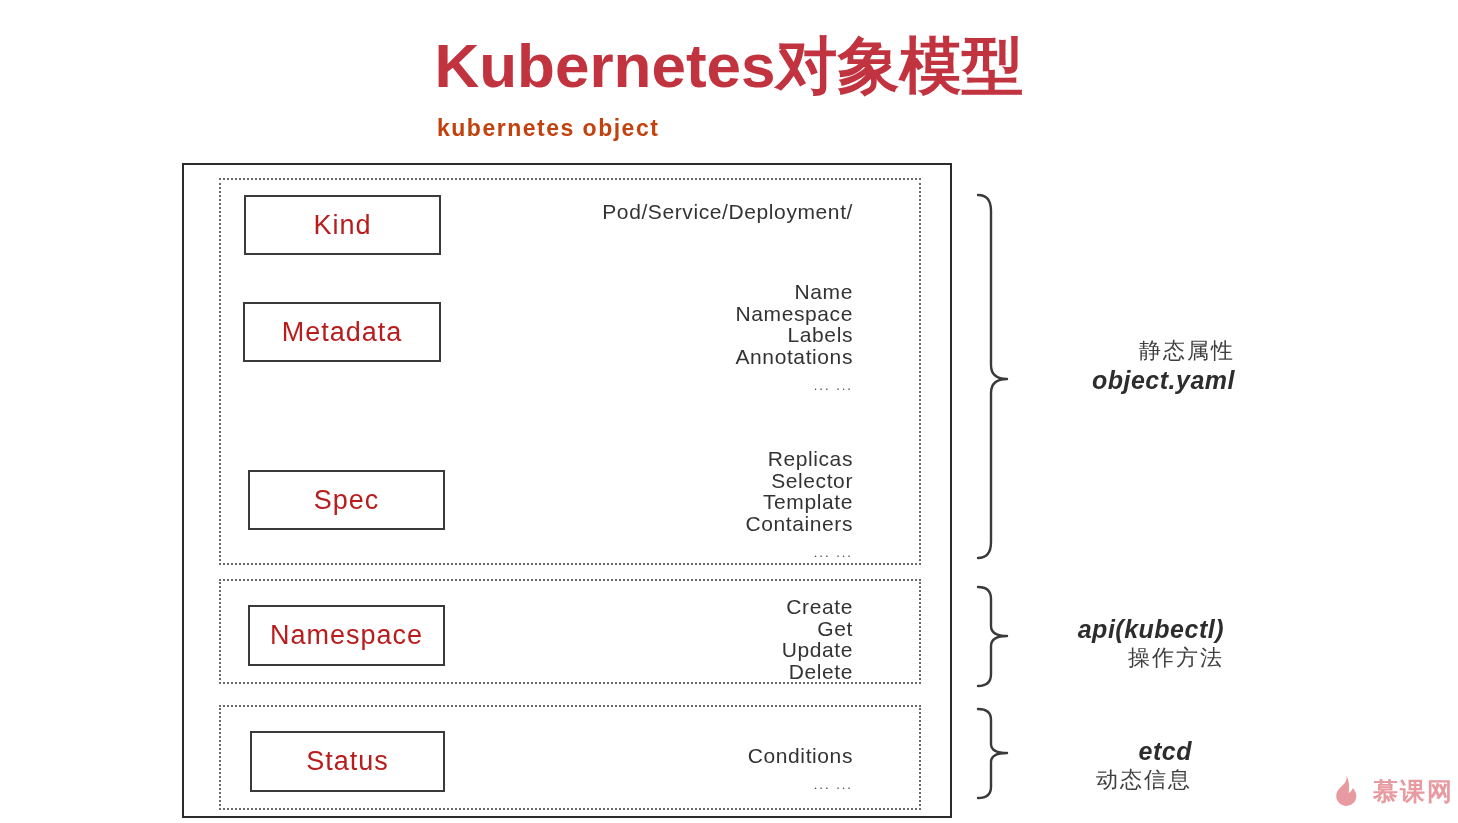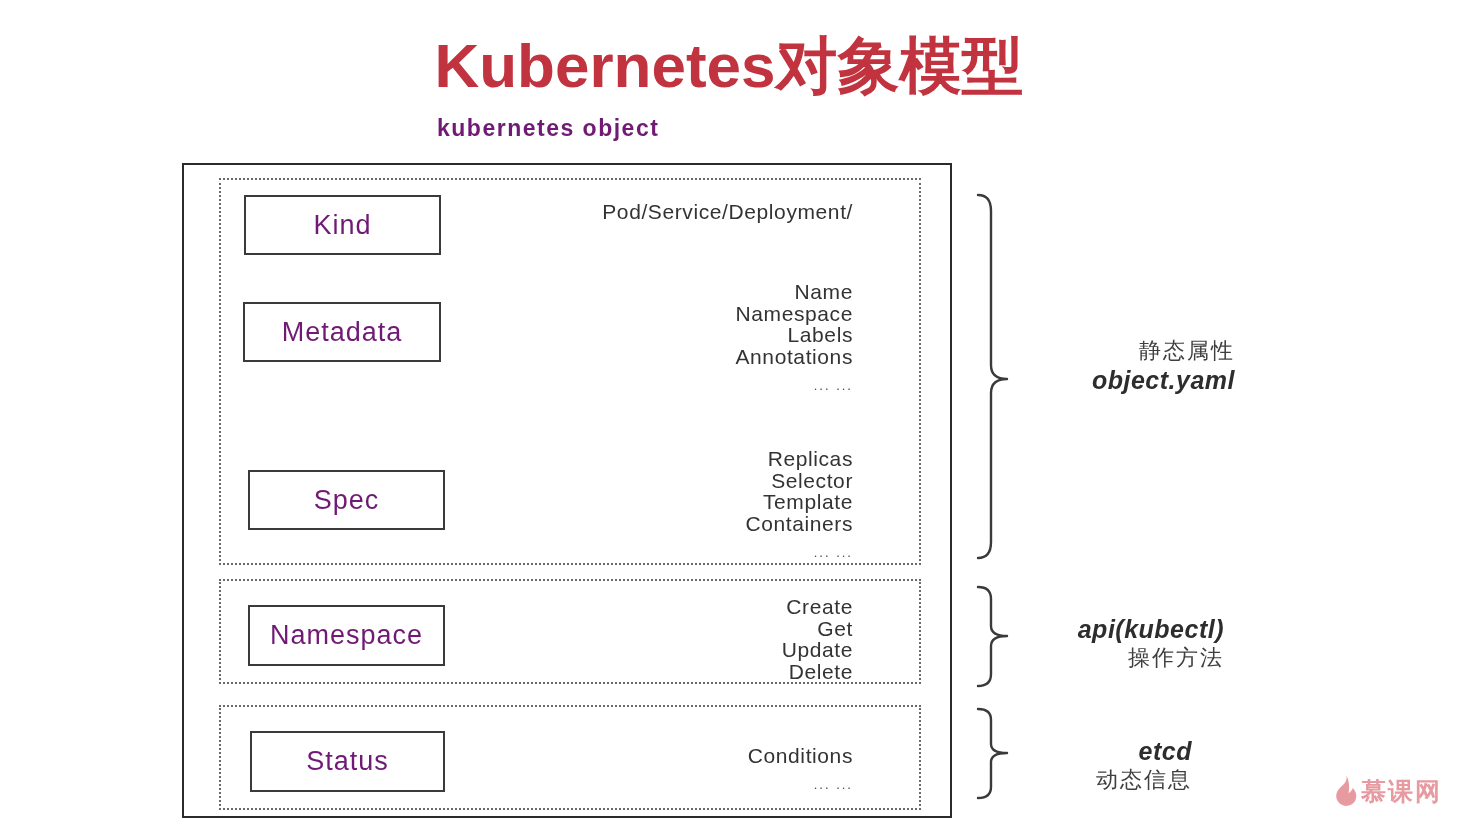--- a/index.html
+++ b/index.html
@@ -27,21 +27,21 @@
     line-height: 1.15;
   }
 
   .subtitle {
     position: absolute;
     top: 115px;
     left: 437px;
     font-size: 23px;
     font-weight: 700;
     letter-spacing: 1.5px;
-    color: #701a75;
+    color: #c2410c;
   }
 
   .outer-box {
     position: absolute;
     left: 182px;
     top: 163px;
     width: 766px;
     height: 651px;
     border: 2px solid #2b2b2b;
   }
@@ -56,21 +56,21 @@
 
   .lbox {
     position: absolute;
     border: 2px solid #3a3a3a;
     background: #ffffff;
     display: flex;
     align-items: center;
     justify-content: center;
     font-size: 27px;
     letter-spacing: 1px;
-    color: #701a75;
+    color: #b91c1c;
   }
   .lbox-kind      { left: 244px; top: 195px; width: 193px; height: 56px; }
   .lbox-metadata  { left: 243px; top: 302px; width: 194px; height: 56px; }
   .lbox-spec      { left: 248px; top: 470px; width: 193px; height: 56px; }
   .lbox-operation { left: 248px; top: 605px; width: 193px; height: 57px; }
   .lbox-status    { left: 250px; top: 731px; width: 191px; height: 57px; }
 
   .vals {
     position: absolute;
     width: 334px;
@@ -117,21 +117,21 @@
   .ann-1 { left: 1035px; top: 337px; width: 200px; }
   .ann-2 { left: 1028px; top: 614px; width: 196px; }
   .ann-3 { left: 1022px; top: 736px; width: 170px; }
 
   .watermark {
     position: absolute;
     left: 1333px;
     top: 774px;
     display: flex;
     align-items: center;
-    gap: 3px;
+    gap: 15px;
     color: #e79aa0;
   }
   .watermark-text {
     font-size: 25px;
     font-weight: 600;
     letter-spacing: 2px;
     color: #e79aa0;
   }
 </style>
 </head>

